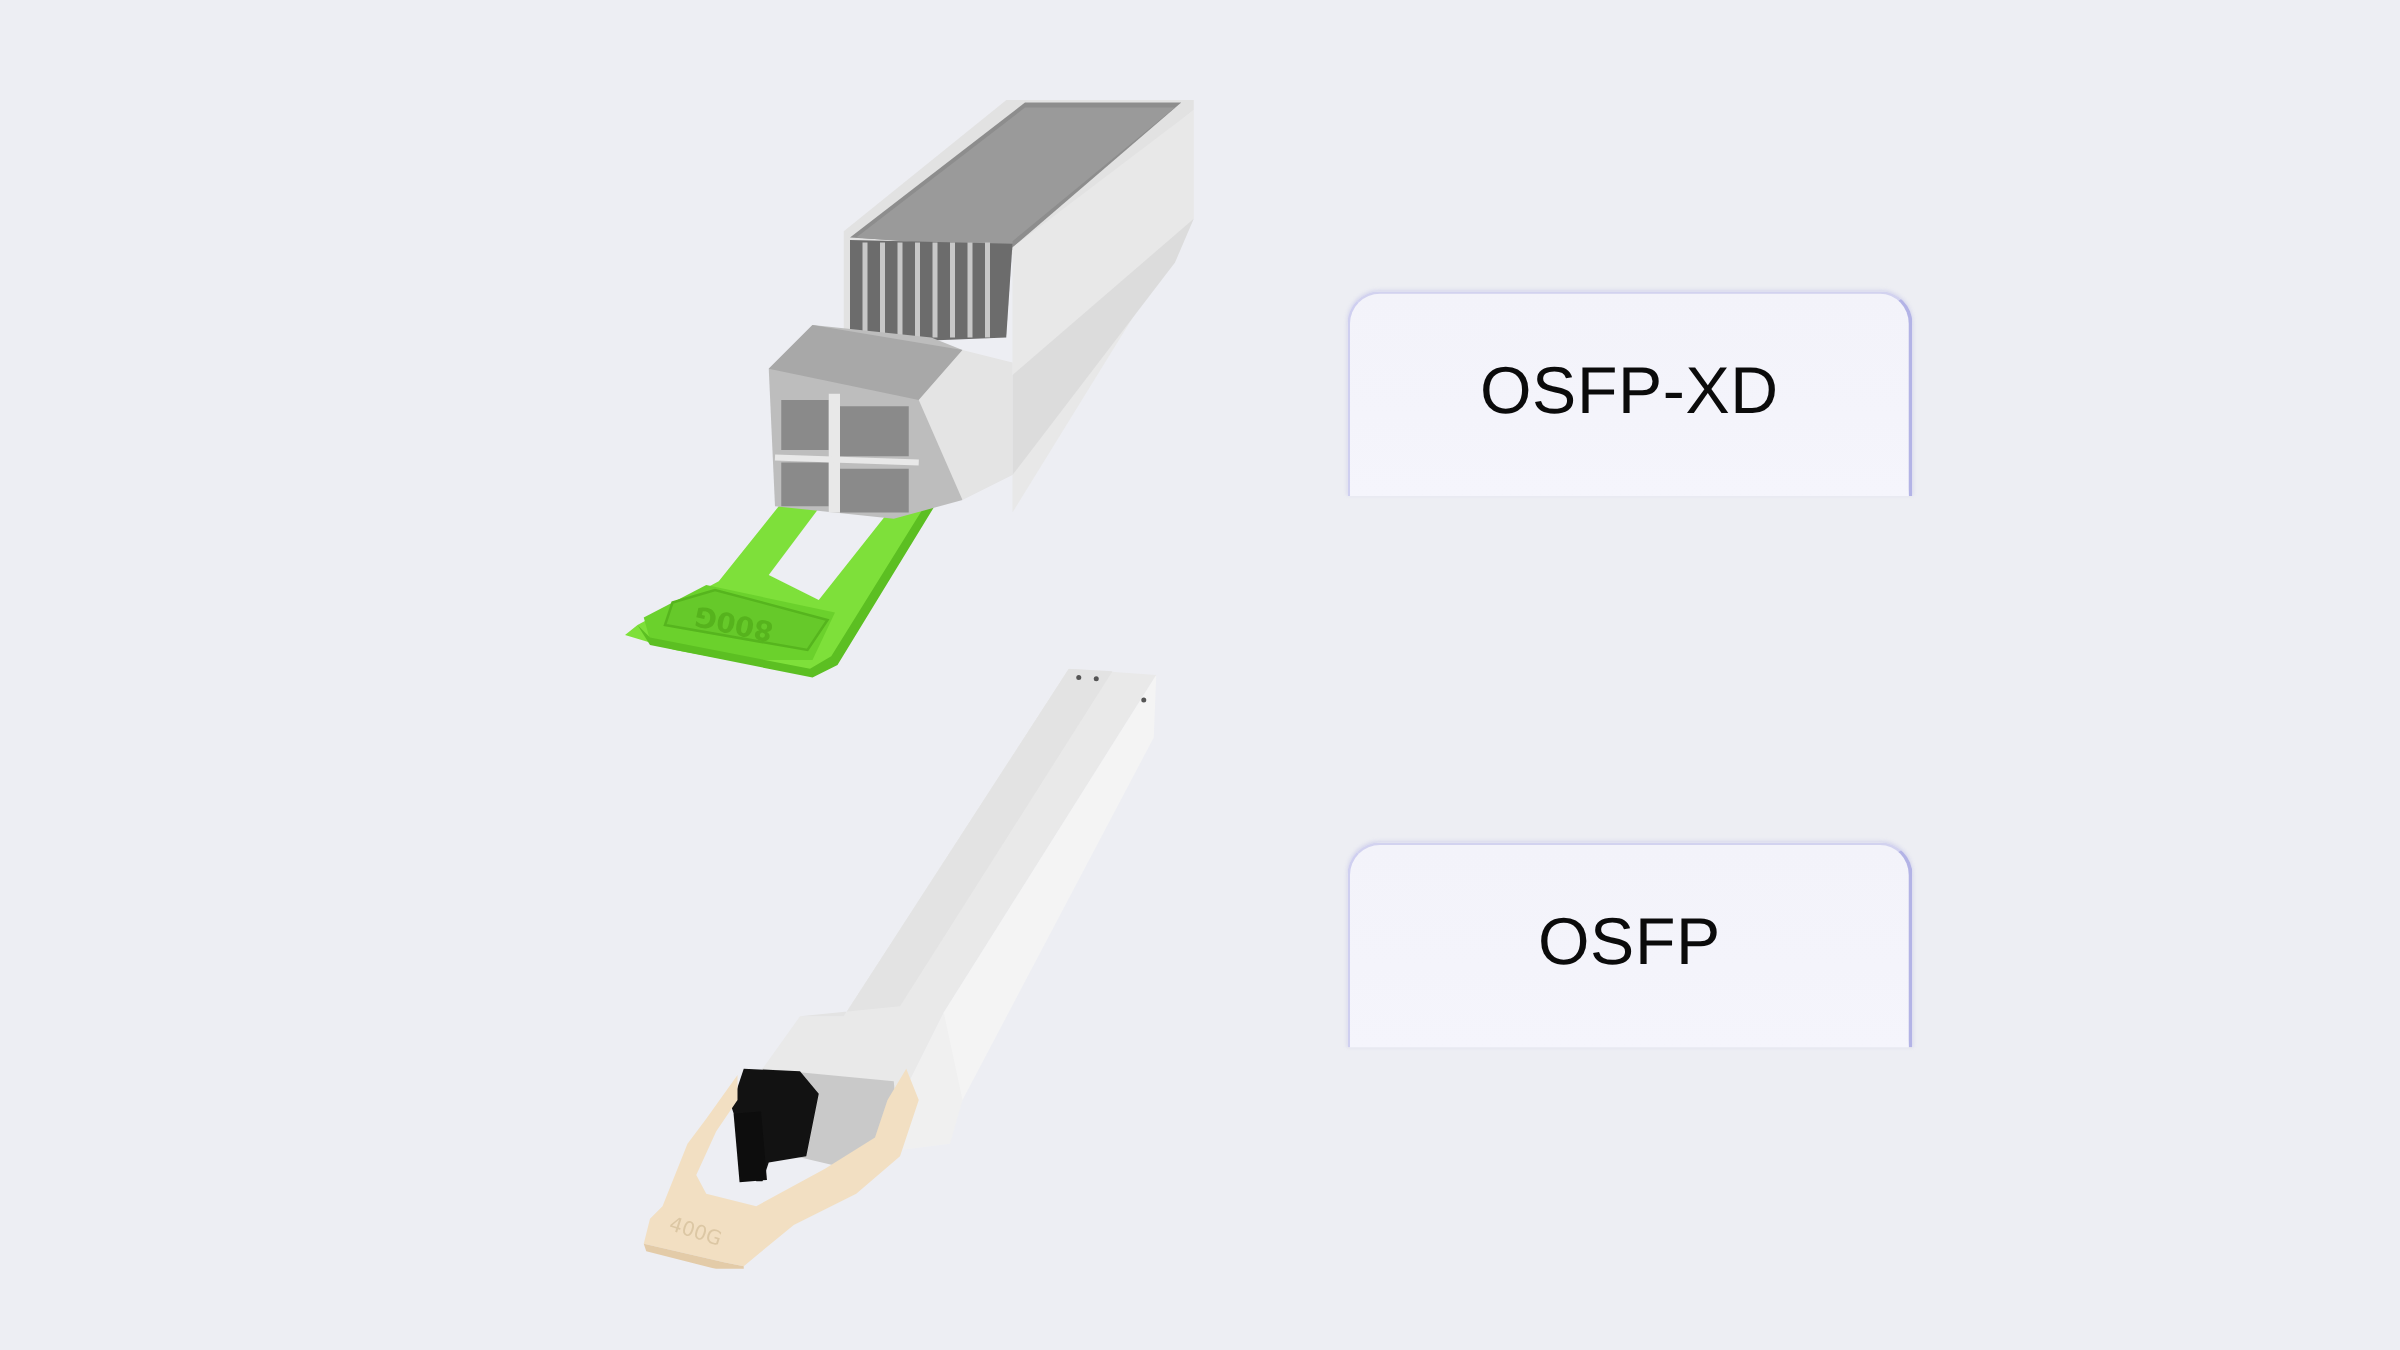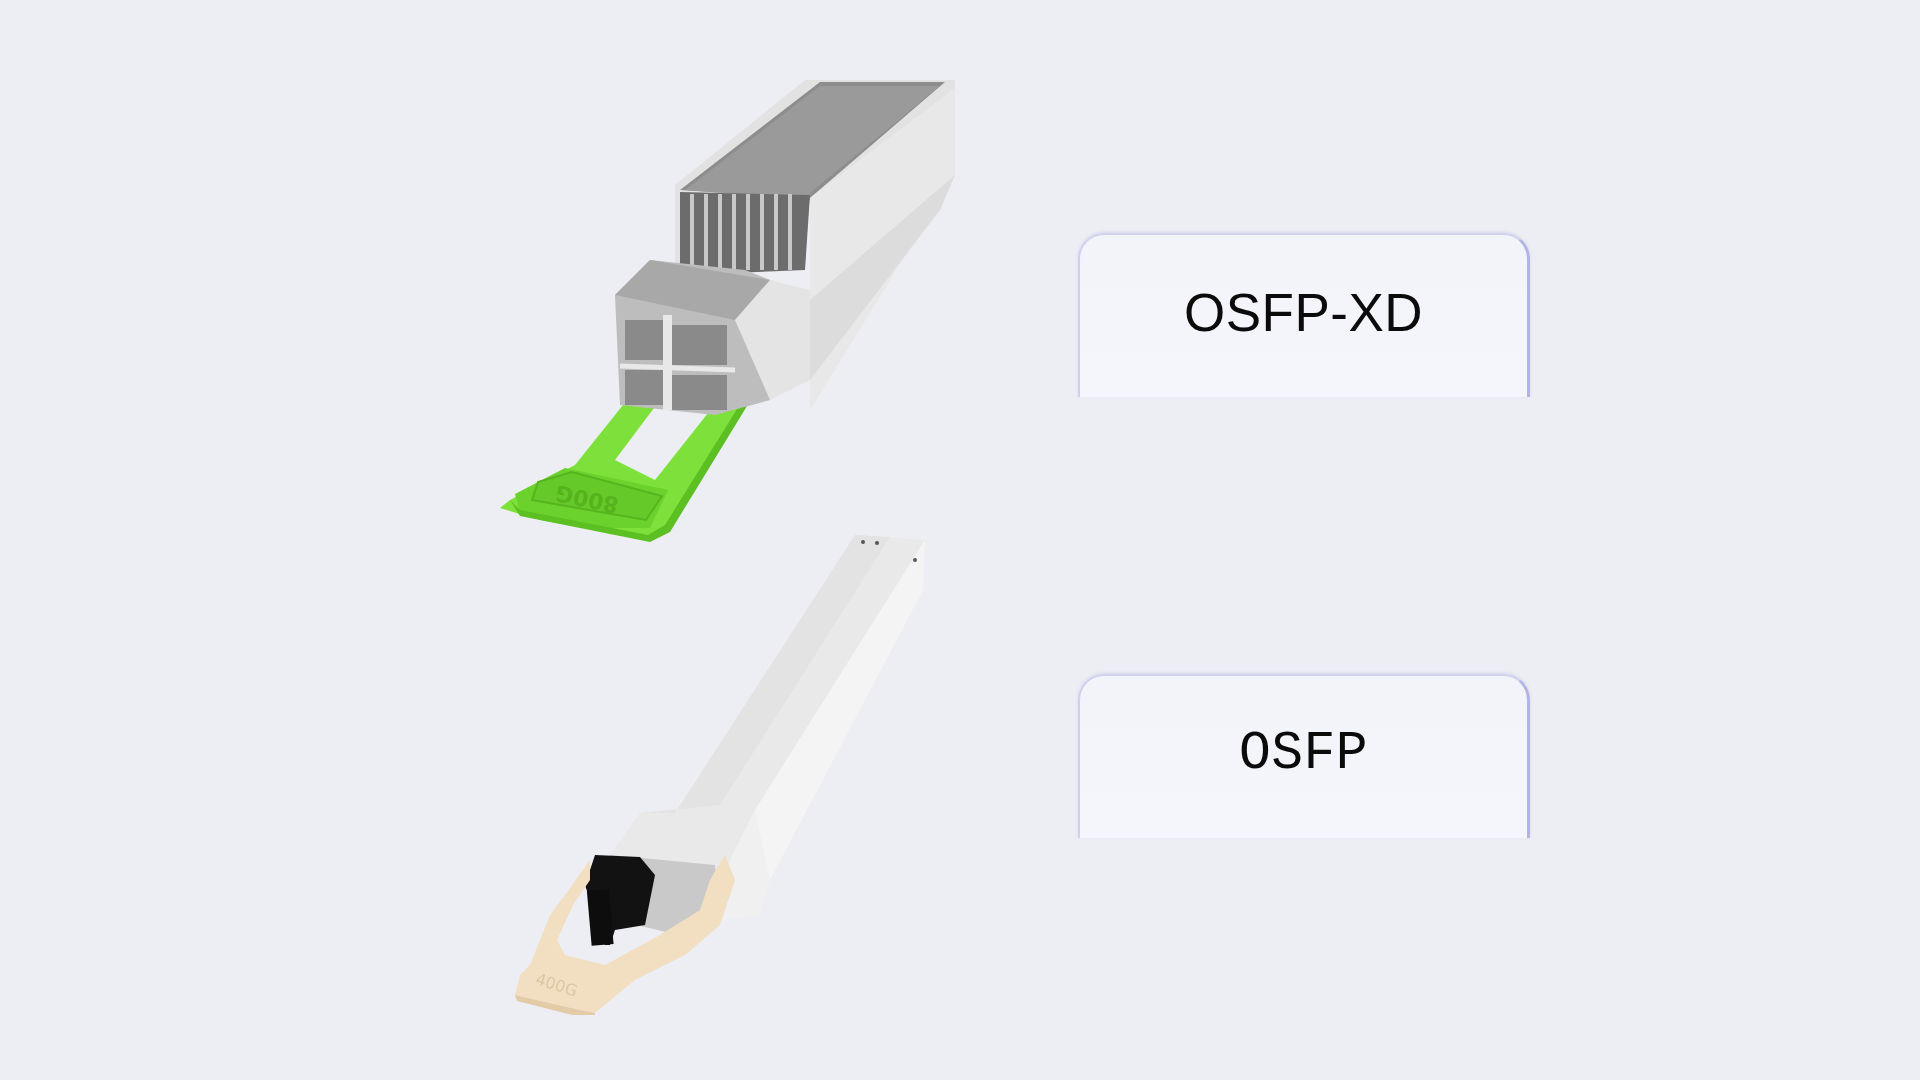--- a/index.html
+++ b/index.html
@@ -38,21 +38,21 @@
       right: 0;
       top: 48px;
       text-align: center;
       font-size: 53px;
       font-weight: 500;
       color: #0b0b0b;
       letter-spacing: 0.5px;
       line-height: 60px;
     }
     #card-osfp-xd { top: 233px; }
-    #card-osfp { top: 674px; font-family: Liberation Mono, monospace; }
+    #card-osfp { top: 674px; }
   </style>
 </head>
 <body>
 
 <div class="product" style="left:480px; top:80px;">
   <svg width="520" height="470" viewBox="0 0 520 470">
 
     <g>
       <path d="M 30 420 L 95 385 L 155 310 L 178 295 L 195 300 L 135 380 L 175 400 L 270 280 L 290 260 L 300 270 L 190 450 L 170 460 L 60 440 L 20 428 Z" fill="#7ee03a"></path>
       <path d="M 35 414 L 85 388 L 188 410 L 170 448 L 130 448 L 40 432 Z" fill="#6bd12c"></path>

